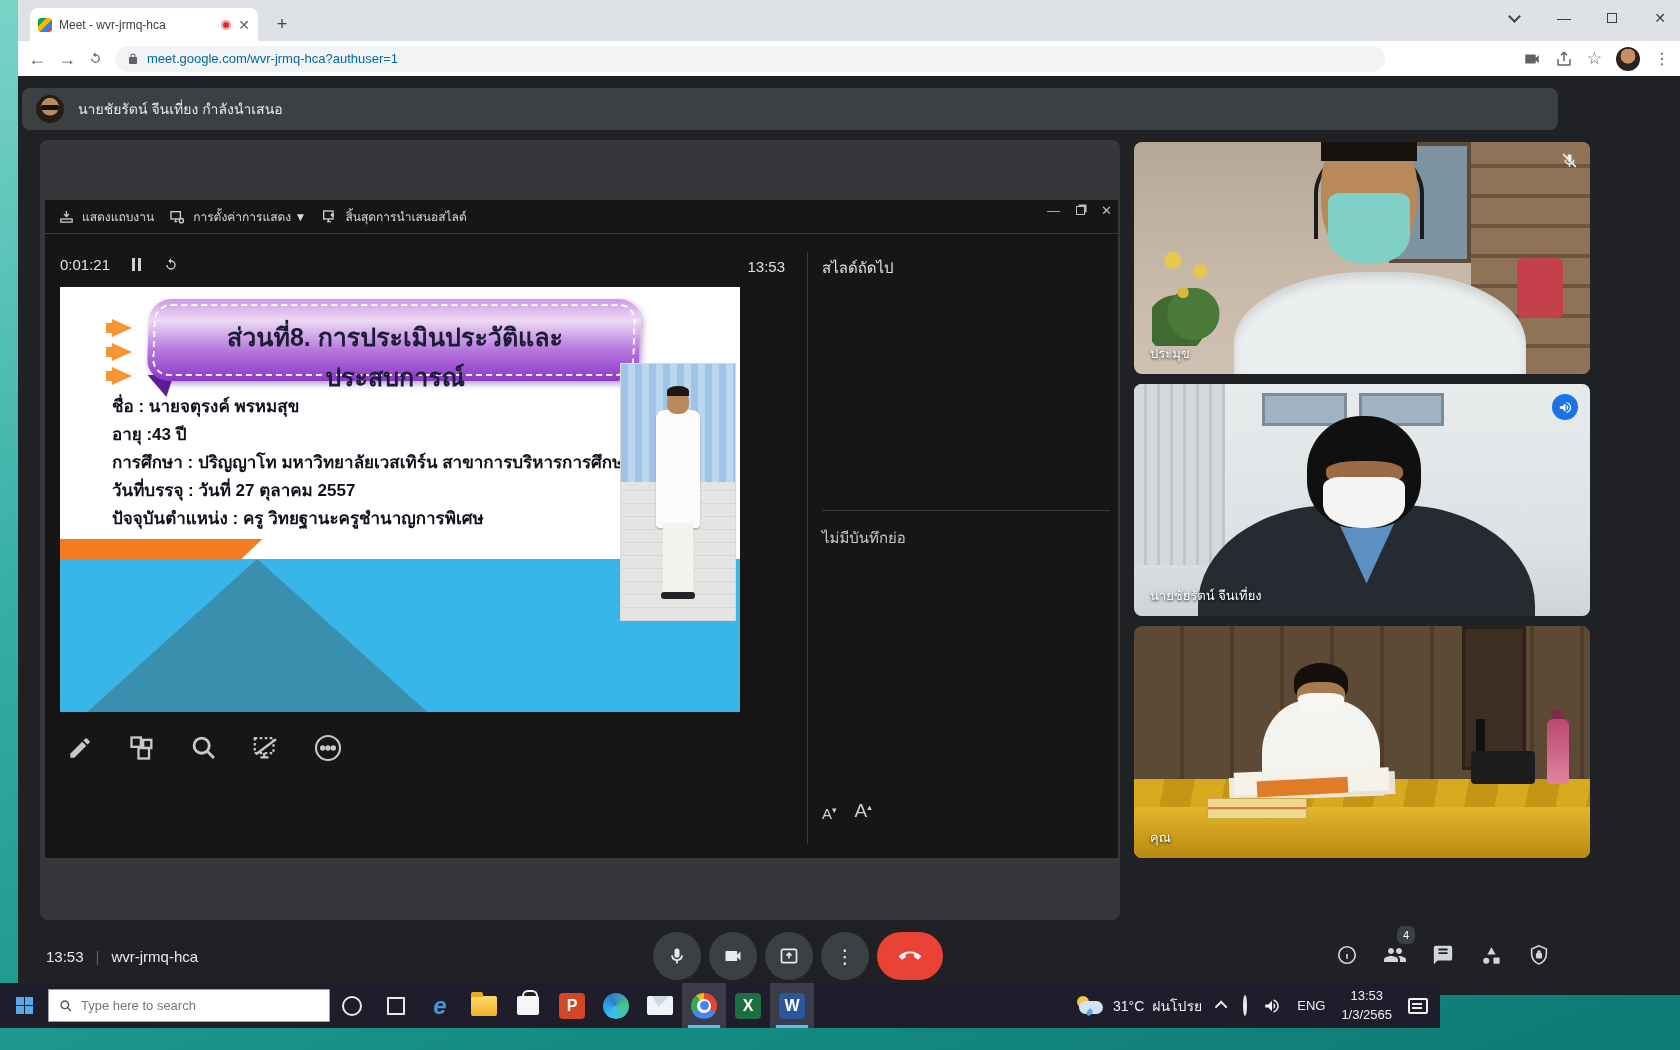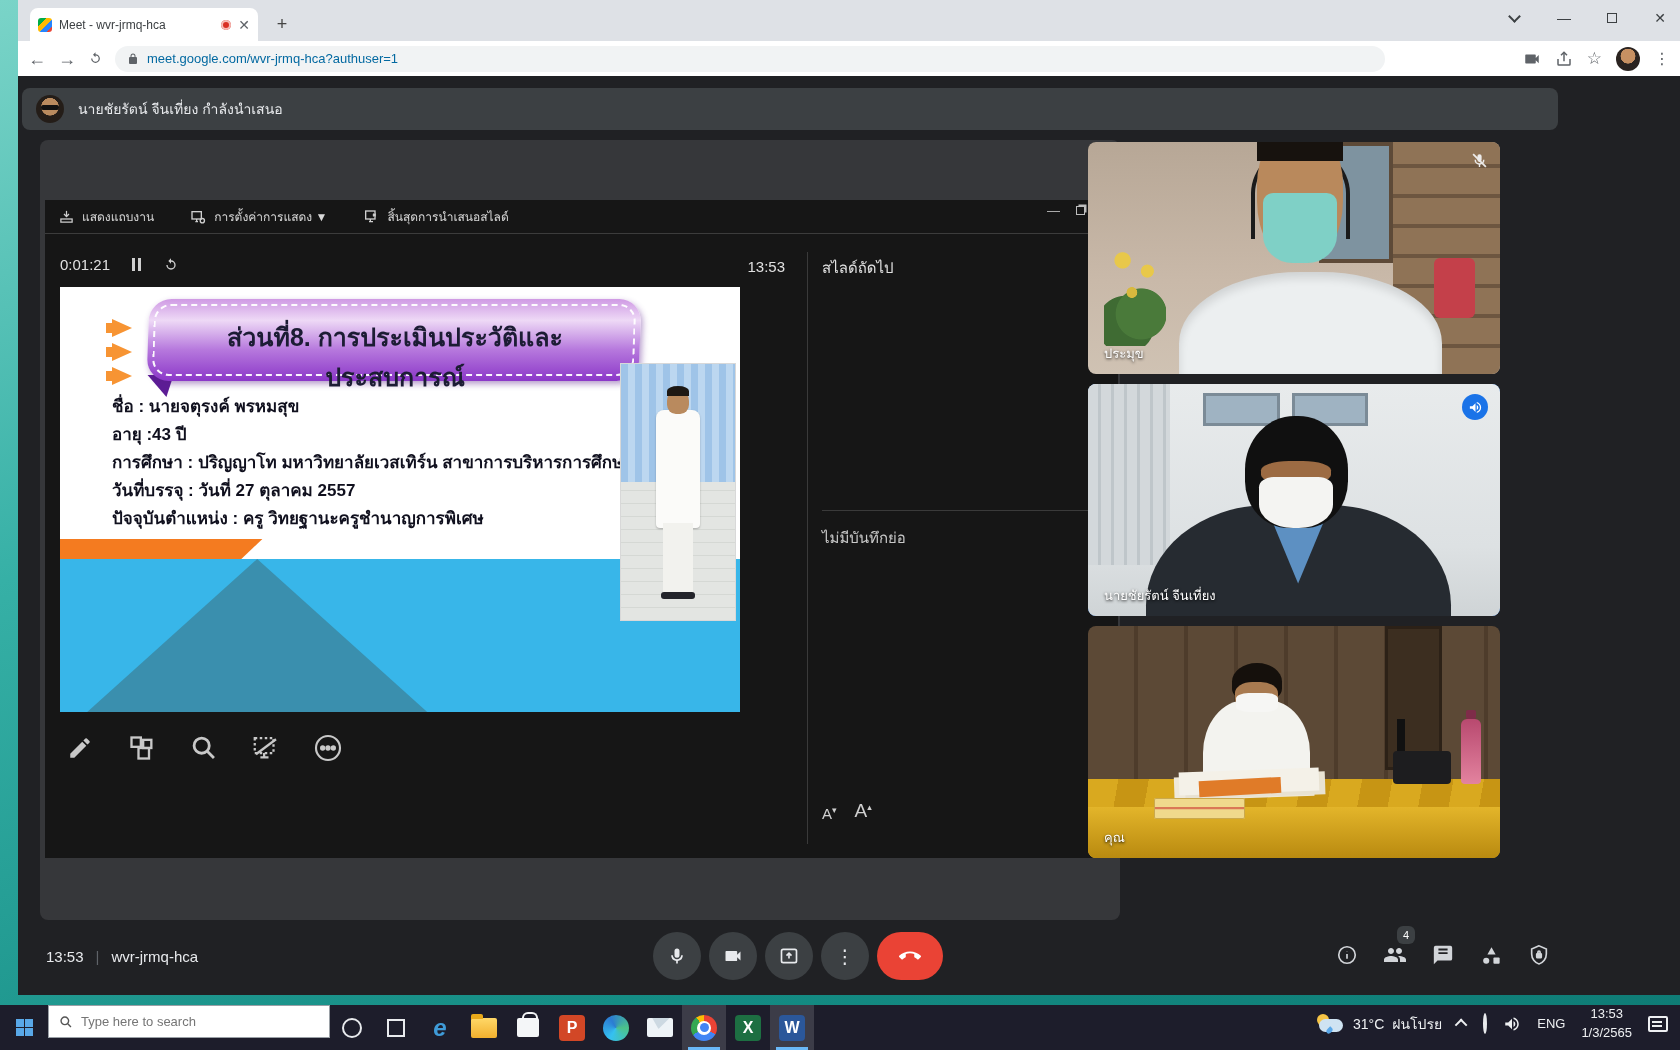--- a/index.html
+++ b/index.html
@@ -43,21 +43,21 @@
      background:radial-gradient(circle at 50% 42%,#b5createTrue 0,#b98a5e 40%,#241d18 42%); 
      background:radial-gradient(circle at 50% 42%,#b98a5e 40%,#241d18 42%); position:relative; }
   .banner-avatar:before { content:""; position:absolute; left:5px; top:10px; width:18px; height:5px; background:#111; border-radius:2px; }
   .present-banner .txt { color:#e8eaed; font-size:14px; }
 
   .share-tile { position:absolute; left:40px; top:140px; width:1080px; height:780px; background:#36373a; border-radius:8px; }
 
   
   .pptwin { position:absolute; left:45px; top:200px; width:1073px; height:658px; background:#161616; color:#d6d6d6; }
   .ppt-toolbar { position:absolute; left:0; top:0; width:100%; height:34px; border-bottom:1px solid #3c3c3c;
-                 display:flex; align-items:center; gap:36px; padding:0 14px; }
+                 display:flex; align-items:center; gap:15px; padding:0 14px; }
   .ppt-tb-item { display:flex; align-items:center; gap:8px; font-size:12px; color:#d9d9d9; }
   .ppt-winctl { position:absolute; right:6px; top:3px; display:flex; gap:16px; align-items:center; color:#bdbdbd; font-size:13px; }
   .ppt-winctl .sq2 { width:9px; height:9px; border:1.4px solid #bdbdbd; box-shadow:2px -2px 0 -0.5px #bdbdbd; }
   .timer-row { position:absolute; left:15px; top:56px; display:flex; align-items:center; gap:22px; }
   .timer-txt { font-size:15px; color:#e0e0e0; }
   .pausebars { display:flex; gap:3px; } .pausebars i { width:3px; height:13px; background:#cfcfcf; display:block; }
   .ppt-clock { position:absolute; left:655px; top:58px; width:85px; text-align:right; font-size:15px; color:#e0e0e0; }
 
   
   .slide { position:absolute; left:15px; top:87px; width:680px; height:425px; background:#fff; overflow:hidden; }
@@ -126,21 +126,21 @@
                clip-path:polygon(8% 100%,34% 0,62% 100%); background:#3a8fae; }
   .mini-orange { position:absolute; left:0; bottom:0; width:74px; height:60px;
                  clip-path:polygon(0 0,80% 0,8% 100%,0 100%); background:#f47b20; }
   .notes-hr { position:absolute; left:777px; top:310px; width:288px; height:1px; background:#3a3a3a; }
   .notes-empty { position:absolute; left:777px; top:326px; font-size:15px; color:#c9c9c9; }
   .fontbtns { position:absolute; left:777px; top:600px; display:flex; gap:18px; align-items:flex-end; color:#d0d0d0; }
   .fA1 { font-size:15px; } .fA2 { font-size:19px; }
   .fmark { font-size:9px; vertical-align:super; }
 
   
-  .tile { position:absolute; left:1088px; width:412px; height:232px; border-radius:8px; overflow:hidden; background:#111; }
+  .tile { position:absolute; left:1134px; width:456px; height:232px; border-radius:8px; overflow:hidden; background:#111; }
   .tile-label { position:absolute; left:16px; bottom:10px; color:#fff; font-size:13px;
                 text-shadow:0 1px 3px rgba(0,0,0,.9); z-index:6; }
   .tile2-border { outline:3px solid #2f80ed; outline-offset:-3px; }
   .micoff-badge { position:absolute; right:12px; top:10px; z-index:6; color:#f1f1f1; opacity:.95; }
   .audio-badge { position:absolute; right:12px; top:10px; width:26px; height:26px; border-radius:50%;
                  background:#1a73e8; display:flex; align-items:center; justify-content:center; z-index:6; color:#fff; }
   
   .t1-bg { position:absolute; inset:0; background:linear-gradient(180deg,#b7a796 0%,#c9b9a9 60%,#cfc2b3 100%); }
   .t1-shelf { position:absolute; right:0; top:0; width:26%; height:100%;
               background:repeating-linear-gradient(0deg,#8f7356 0 26px,#6d5640 26px 30px); }
@@ -213,22 +213,22 @@
             display:flex; align-items:center; justify-content:center; }
   .hangup { width:66px; height:48px; border-radius:26px; background:#ea4335; color:#fff;
             display:flex; align-items:center; justify-content:center; }
   .right-icons { position:absolute; right:128px; top:22px; display:flex; gap:22px; align-items:center; color:#d2d5d9; }
   .ricon { width:26px; height:26px; display:flex; align-items:center; justify-content:center; position:relative; }
   .count-badge { position:absolute; right:-7px; top:-16px; min-width:18px; height:18px; border-radius:6px;
                  background:#3c4043; color:#fff; font-size:11px; display:flex; align-items:center;
                  justify-content:center; padding:0 3px; }
 
   
-  .taskbar { position:absolute; left:0; top:1005px; width:1680px; height:45px; background:#1d1d2b;
-             display:flex; align-items:flex-start; }
+  .taskbar { position:absolute; left:0; top:983px; width:1440px; height:45px; background:#1d1d2b;
+             display:flex; align-items:center; }
   .startbtn { width:48px; height:45px; display:flex; align-items:center; justify-content:center; }
   .winlogo { width:17px; height:17px; display:grid; grid-template-columns:8px 8px; grid-template-rows:8px 8px; gap:1px; }
   .winlogo i { background:#59a8e8; display:block; }
   .searchbox { width:282px; height:33px; background:#fff; border:1px solid #9aa0a6; display:flex;
                align-items:center; gap:8px; padding:0 10px; }
   .searchbox input { border:none; outline:none; font-size:13px; color:#444; width:200px; background:transparent;
                      font-family:"Liberation Sans","DejaVu Sans",sans-serif; }
   .tbbtn { width:44px; height:45px; display:flex; align-items:center; justify-content:center; position:relative; }
   .tbbtn.active { background:rgba(255,255,255,.14); }
   .tbbtn.active:after { content:""; position:absolute; left:6px; bottom:0; right:6px; height:3px; background:#6ab8f7; }

